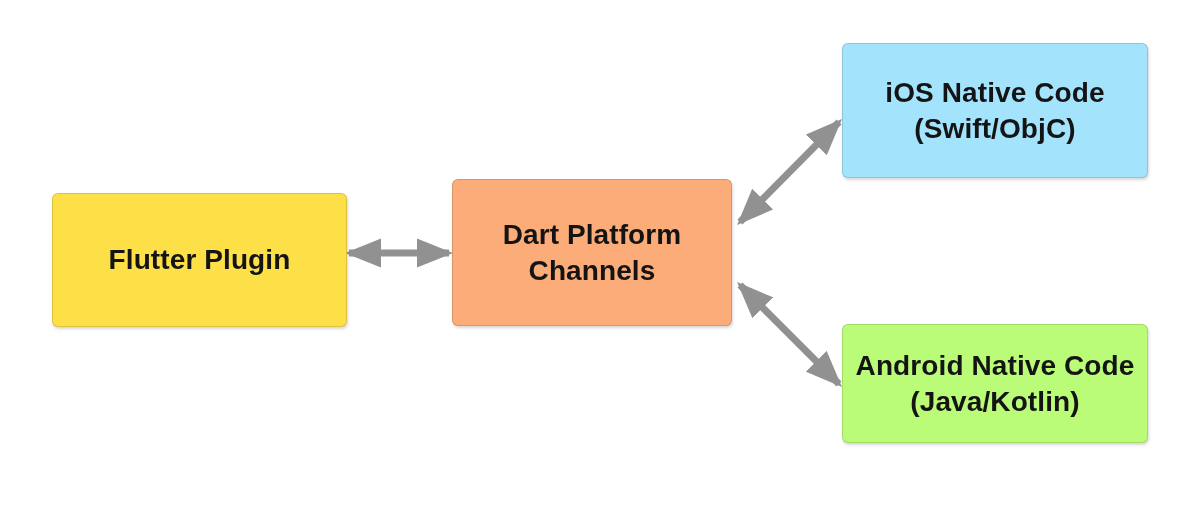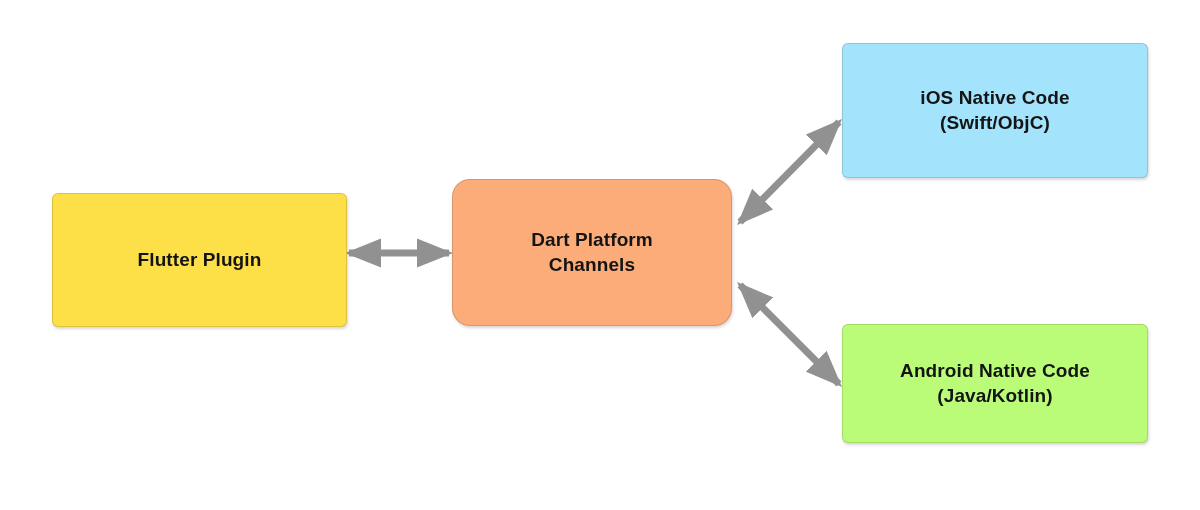--- a/index.html
+++ b/index.html
@@ -33,41 +33,40 @@
     border-radius: 6px;
     border: 1px solid rgba(0,0,0,0.13);
     box-shadow: 1px 2px 3px rgba(0,0,0,0.16);
     display: flex;
     align-items: center;
     justify-content: center;
     text-align: center;
   }
   .node-label {
     font-weight: bold;
-    font-size: 19px;
+    font-size: 28px;
     line-height: 1.28;
     color: #141414;
     letter-spacing: 0.1px;
     white-space: pre-line;
     padding: 0 10px;
   }
   #node-flutter-plugin {
     left: 52px;
     top: 193px;
     width: 295px;
     height: 134px;
     background: #fde047;
   }
   #node-dart-platform-channels {
     left: 452px;
     top: 179px;
     width: 280px;
     height: 147px;
     background: #fbac78;
-    border-radius: 18px;
   }
   #node-ios-native-code {
     left: 842px;
     top: 43px;
     width: 306px;
     height: 135px;
     background: #a3e3fc;
   }
   #node-android-native-code {
     left: 842px;

